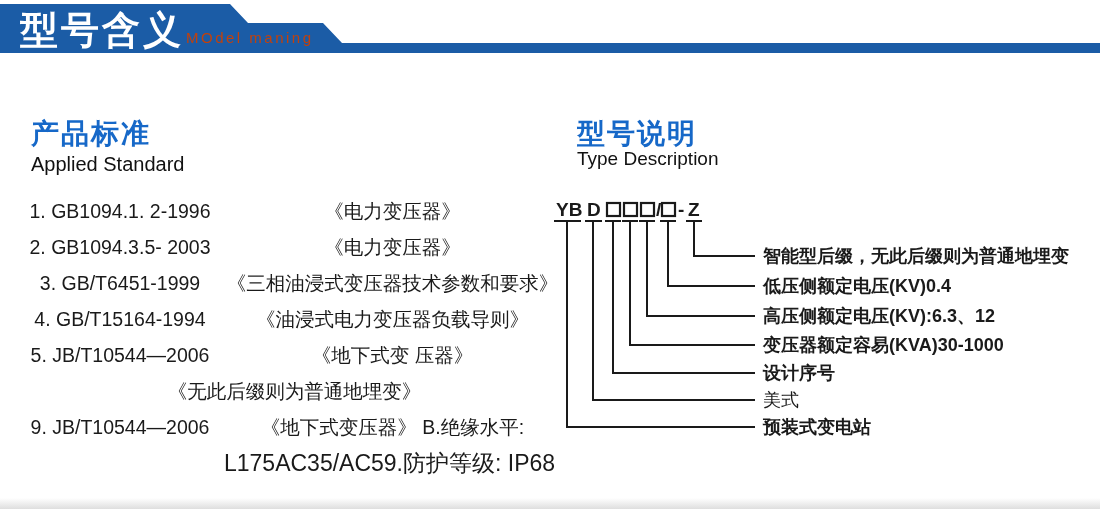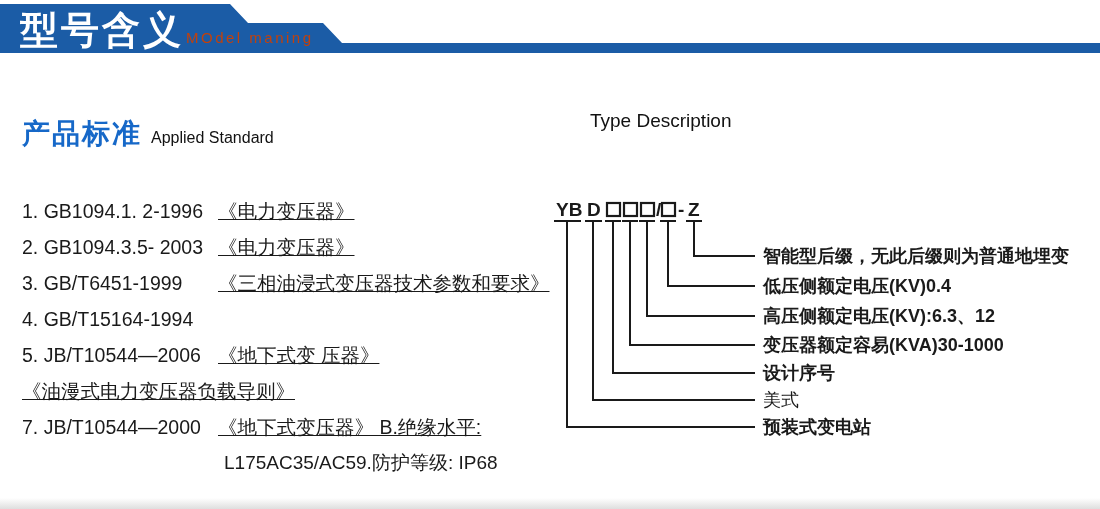--- a/index.html
+++ b/index.html
@@ -3,46 +3,47 @@
 <meta charset="utf-8">
 <style>
   html,body{margin:0;padding:0;background:#ffffff;}
   .page{
     position:relative;
     width:1100px;height:509px;
     background:#ffffff;
     overflow:hidden;
     font-family:"Liberation Sans","DejaVu Sans",sans-serif;
     color:#1a1a1a;
+    text-align:center;
   }
   
   .banner-svg{position:absolute;left:0;top:0;}
   .banner-title{
     position:absolute;left:20px;top:9px;
     font-size:38px;font-weight:bold;color:#ffffff;
     letter-spacing:3px;line-height:42px;
   }
   .banner-subtitle{
     position:absolute;left:186px;top:29px;
     font-size:15px;color:#c2410c;letter-spacing:2.5px;
   }
   
-  .sec-heading{position:absolute;display:flex;align-items:baseline;white-space:nowrap;}
+  .sec-heading{position:absolute;display:flex;align-items:baseline;white-space:nowrap;flex-direction:column;}
   .sec-heading .zh{font-size:28px;font-weight:bold;color:#1668c8;letter-spacing:2px;}
-  .sec-heading .en{font-size:16px;color:#111111;}
+  .sec-heading .en{font-size:20px;color:#111111;}
   .heading-left{left:22px;top:115px;}
   .heading-left .en{margin-left:9px;}
   .heading-right{left:558px;top:115px;}
-  .heading-right .en{margin-left:32px;font-size:19px;position:relative;top:-5px;}
+  .heading-right .en{margin-left:19px;font-size:19px;position:relative;top:-5px;}
   
   .standards{position:absolute;left:22px;top:193px;width:545px;}
   .std-row{display:flex;height:36px;align-items:center;font-size:19.5px;white-space:nowrap;}
   .std-code{width:196px;flex:0 0 196px;}
-  .std-title{flex:1;text-decoration:underline;}
-  .std-cont{padding-left:202px;height:36px;display:flex;align-items:center;font-size:19px;white-space:nowrap;}
+  .std-title{flex:1;}
+  .std-cont{padding-left:202px;height:36px;display:flex;align-items:center;font-size:23px;white-space:nowrap;}
   
   .diagram-svg{position:absolute;left:550px;top:192px;}
   .code-txt{font-size:19px;font-weight:bold;fill:#1a1a1a;font-family:"Liberation Sans","DejaVu Sans",sans-serif;}
   .lbl{font-size:18px;font-weight:bold;fill:#1a1a1a;font-family:"Liberation Sans","DejaVu Sans",sans-serif;}
   .lbl-light{font-weight:400;}
   .wire{stroke:#1a1a1a;stroke-width:2;fill:none;}
   .slot{fill:none;stroke:#1a1a1a;stroke-width:2.2;}
   
   .bottom-strip{
     position:absolute;left:0;bottom:0;width:1100px;height:11px;
@@ -59,48 +60,50 @@
   </svg>
   <div class="banner-title">型号含义</div>
   <div class="banner-subtitle">MOdel maning</div>
 
   <div class="sec-heading heading-left">
     <span class="zh">产品标准</span>
     <span class="en">Applied Standard</span>
   </div>
 
   <div class="sec-heading heading-right">
+    <span class="zh">型号说明</span>
     <span class="en">Type Description</span>
   </div>
 
   <div class="standards">
     <div class="std-row">
       <span class="std-code">1. GB1094.1. 2-1996</span>
       <span class="std-title">《电力变压器》</span>
     </div>
     <div class="std-row">
       <span class="std-code">2. GB1094.3.5- 2003</span>
       <span class="std-title">《电力变压器》</span>
     </div>
     <div class="std-row">
       <span class="std-code">3. GB/T6451-1999</span>
       <span class="std-title">《三相油浸式变压器技术参数和要求》</span>
     </div>
     <div class="std-row">
       <span class="std-code">4. GB/T15164-1994</span>
+      <span class="std-title">《油浸式电力变压器负载导则》</span>
     </div>
     <div class="std-row">
       <span class="std-code">5. JB/T10544—2006</span>
       <span class="std-title">《地下式变 压器》</span>
     </div>
     <div class="std-row">
-      <span class="std-title">《油漫式电力变压器负载导则》</span>
+      <span class="std-title">《无此后缀则为普通地埋变》</span>
     </div>
     <div class="std-row">
-      <span class="std-code">7. JB/T10544—2000</span>
+      <span class="std-code">9. JB/T10544—2006</span>
       <span class="std-title">《地下式变压器》 B.绝缘水平:</span>
     </div>
     <div class="std-cont">L175AC35/AC59.防护等级: IP68</div>
   </div>
 
   <svg class="diagram-svg" width="550" height="260" viewBox="0 0 550 260">
 
     <text class="code-txt" x="6" y="24">YB</text>
     <text class="code-txt" x="37" y="24">D</text>
     <rect class="slot" x="57" y="11" width="13" height="13"></rect>

